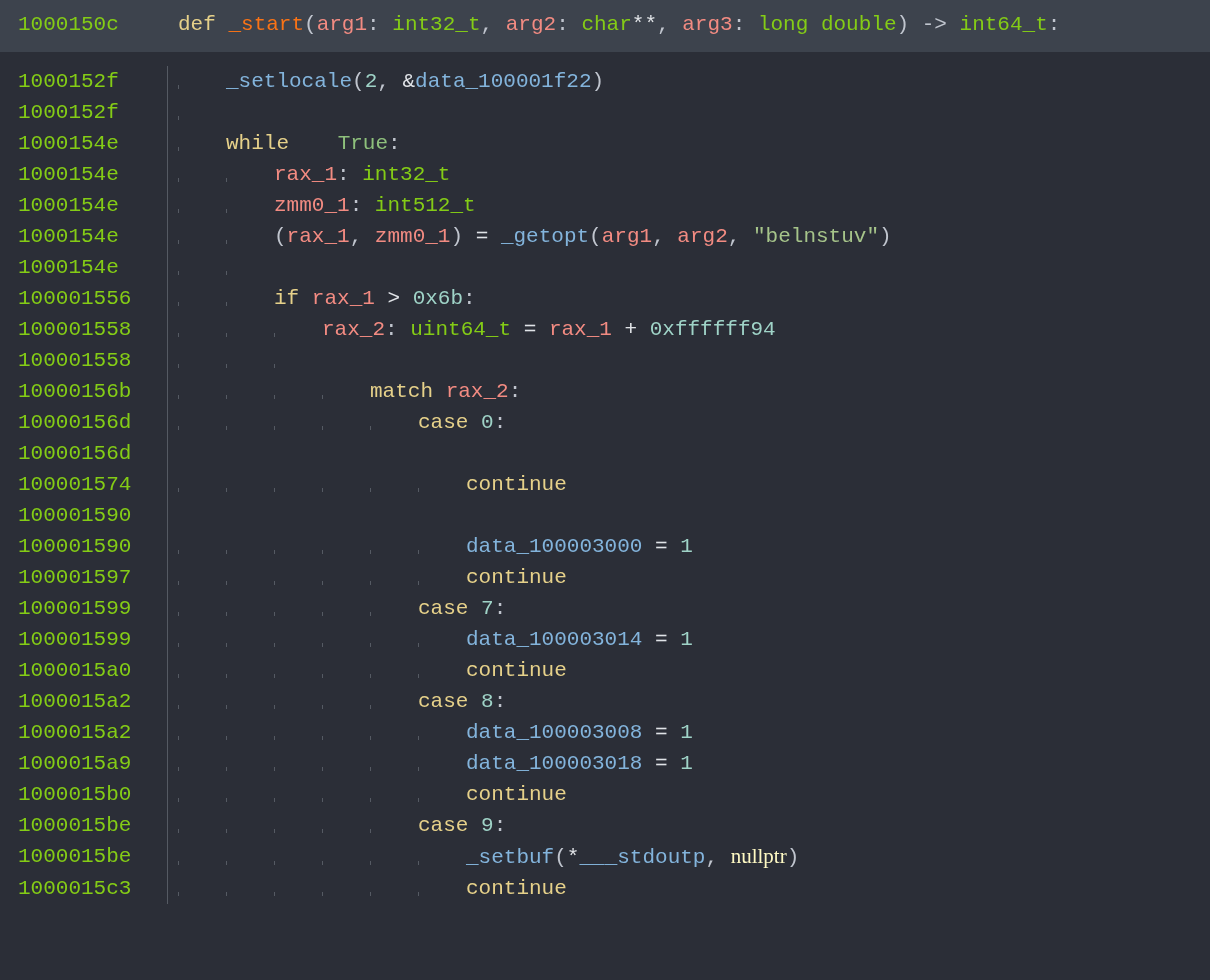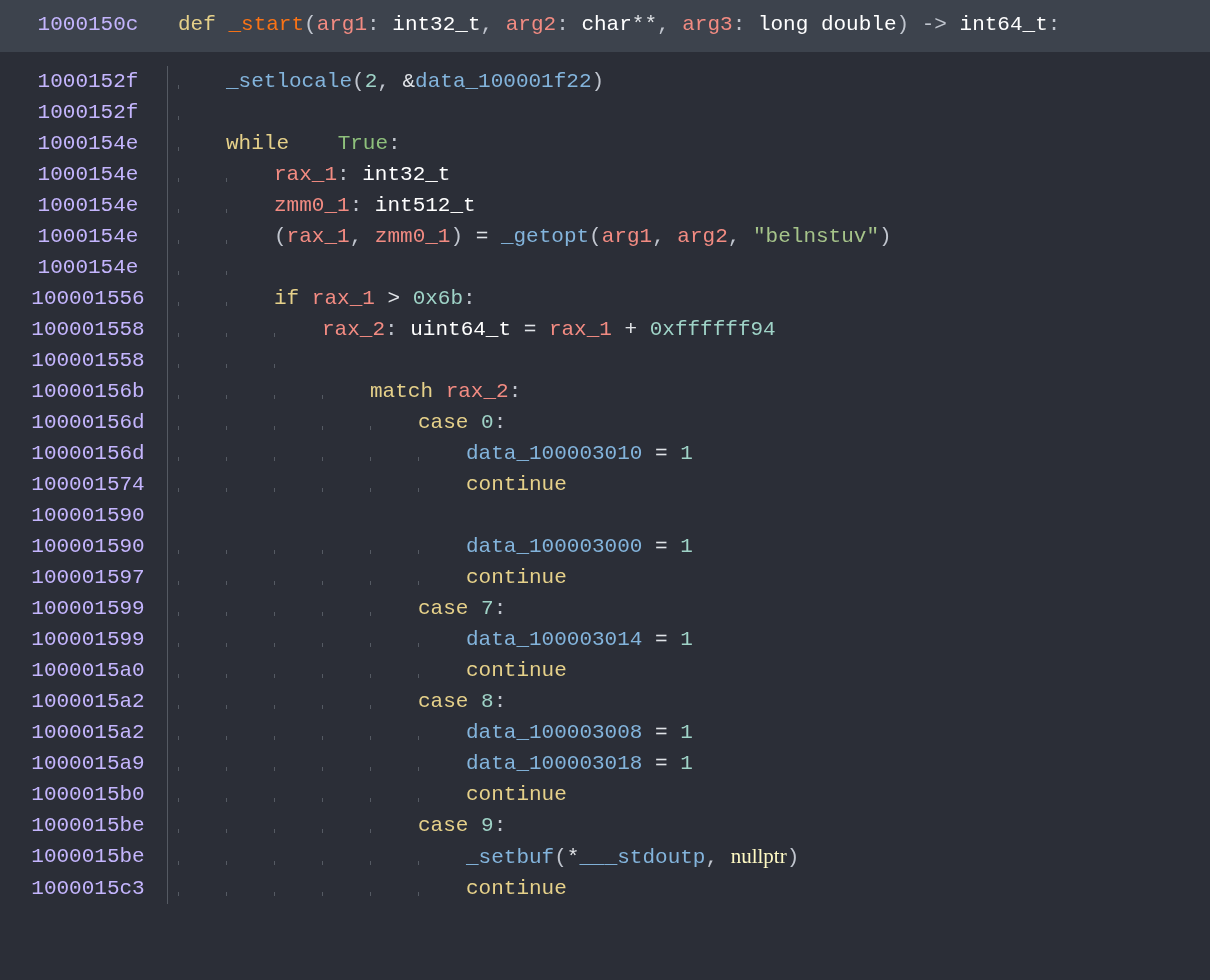--- a/index.html
+++ b/index.html
@@ -23,23 +23,22 @@
     white-space: pre;
     padding: 0 18px 0 18px;
   }
   .line.header {
     background: #3d434d;
     height: 52px;
     line-height: 50px;
   }
   .addr {
     width: 140px;
-    color: #c4b5fd; 
+    color: #84cc16; 
     flex: 0 0 auto;
-    text-align: center;
   }
   .gutter {
     width: 20px;
     flex: 0 0 auto;
     position: relative;
   }
   .gutter::before {
     content: "";
     position: absolute;
     left: 9px;
@@ -67,21 +66,21 @@
     top: -2px;
     bottom: -2px;
     width: 1px;
     background: #555a63;
   }
   .seg { display: inline; }
   
   .c-kw   { color: #e6d18a; }  
   .c-func { color: #f97316; }  
   .c-arg  { color: #f28b82; }  
-  .c-type { color: #ffffff; }  
+  .c-type { color: #84cc16; }  
   .c-op   { color: #c0c5ce; }  
   .c-star { color: #e0e3e7; }  
   .c-arrow{ color: #c0c5ce; }
   .c-lit  { color: #8ec07c; margin-left: 36px; }  
   .c-num  { color: #9fd3c7; }  
   .c-str  { color: #a6c48a; }  
   .c-ident{ color: #83b4dc; text-align: center; }  
   .c-white{ color: #e0e3e7; }
   .c-nullptr { color: #fef9c3; font-family: Liberation Serif, serif; }
 </style>
@@ -165,21 +164,20 @@
 
   <div class="line">
     <span class="addr">10000156d</span>
     <span class="gutter"></span>
     <span class="code"><span class="guide"></span><span class="guide"></span><span class="guide"></span><span class="guide"></span><span class="guide"></span><span class="seg c-kw">case</span><span class="seg"> </span><span class="seg c-num">0</span><span class="seg c-op">:</span></span>
   </div>
 
   <div class="line">
     <span class="addr">10000156d</span>
     <span class="gutter"></span>
-    <span class="code"><span class="guide"></span><span class="guide"></span><span class="guide"></span><span class="guide"></span><span class="guide"></span><span class="guide"></span><span class="seg c-ident">data_100003010</span><span class="seg c-white"> = </span><span class="seg c-num">1</span></span>
   </div>
 
   <div class="line">
     <span class="addr">100001574</span>
     <span class="gutter"></span>
     <span class="code"><span class="guide"></span><span class="guide"></span><span class="guide"></span><span class="guide"></span><span class="guide"></span><span class="guide"></span><span class="seg c-kw">continue</span></span>
   </div>
 
   <div class="line">
     <span class="addr">100001590</span>

